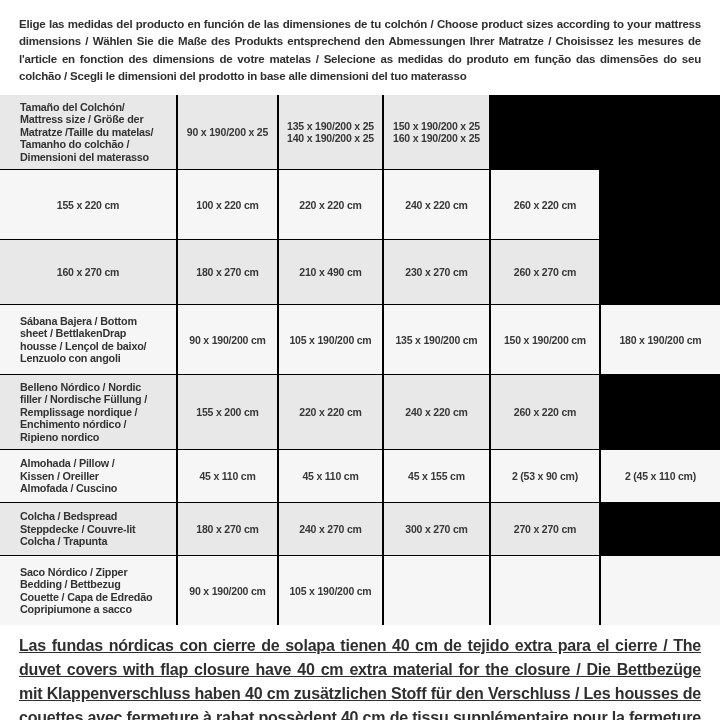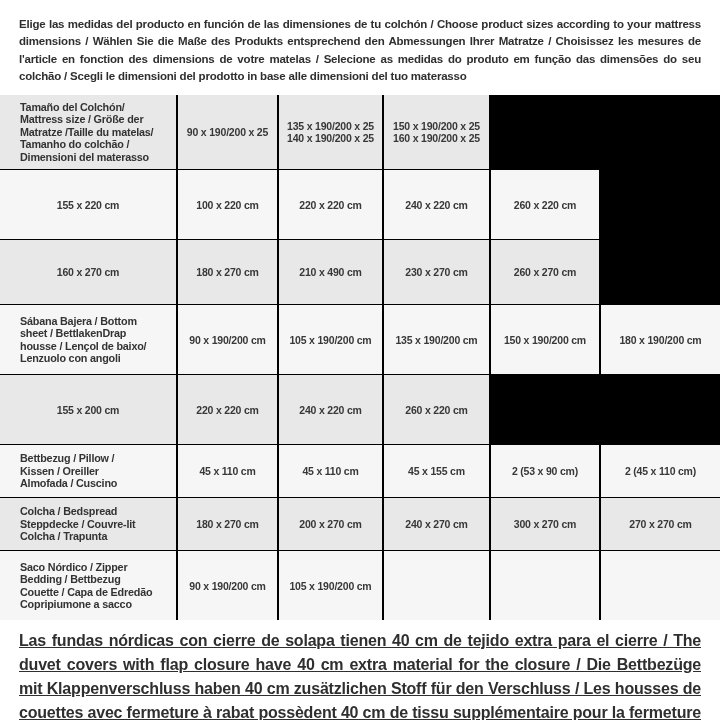--- a/index.html
+++ b/index.html
@@ -114,43 +114,47 @@
 housse / Lençol de baixo/
 Lenzuolo con angoli</div>
       <div class="cell">90 x 190/200 cm</div>
       <div class="cell">105 x 190/200 cm</div>
       <div class="cell">135 x 190/200 cm</div>
       <div class="cell">150 x 190/200 cm</div>
       <div class="cell">180 x 190/200 cm</div>
     </div>
 
     <div class="t-row dark r-tall">
+      <div class="cell label">Belleno Nórdico / Nordic
+filler / Nordische Füllung /
+Remplissage nordique /
+Enchimento nórdico /
+Ripieno nordico</div>
       <div class="cell">155 x 200 cm</div>
       <div class="cell">220 x 220 cm</div>
       <div class="cell">240 x 220 cm</div>
       <div class="cell">260 x 220 cm</div>
     </div>
 
     <div class="t-row light r-short">
-      <div class="cell label">Bettbezug  / Pillow /
+      <div class="cell label">Almohada  / Pillow /
 Kissen / Oreiller
 Almofada / Cuscino</div>
       <div class="cell">45 x 110 cm</div>
       <div class="cell">45 x 110 cm</div>
       <div class="cell">45 x 155 cm</div>
       <div class="cell">2 (53 x 90 cm)</div>
       <div class="cell">2 (45 x 110 cm)</div>
     </div>
 
     <div class="t-row dark r-short">
       <div class="cell label">Colcha / Bedspread
 Steppdecke / Couvre-lit
 Colcha / Trapunta</div>
       <div class="cell">180 x 270 cm</div>
-      <div class="cell">200 x 270 cm</div>
       <div class="cell">240 x 270 cm</div>
       <div class="cell">300 x 270 cm</div>
       <div class="cell">270 x 270 cm</div>
     </div>
 
     <div class="t-row light r-tall">
       <div class="cell label">Saco Nórdico / Zipper
 Bedding / Bettbezug
 Couette  / Capa de Edredão
 Copripiumone a sacco</div>

